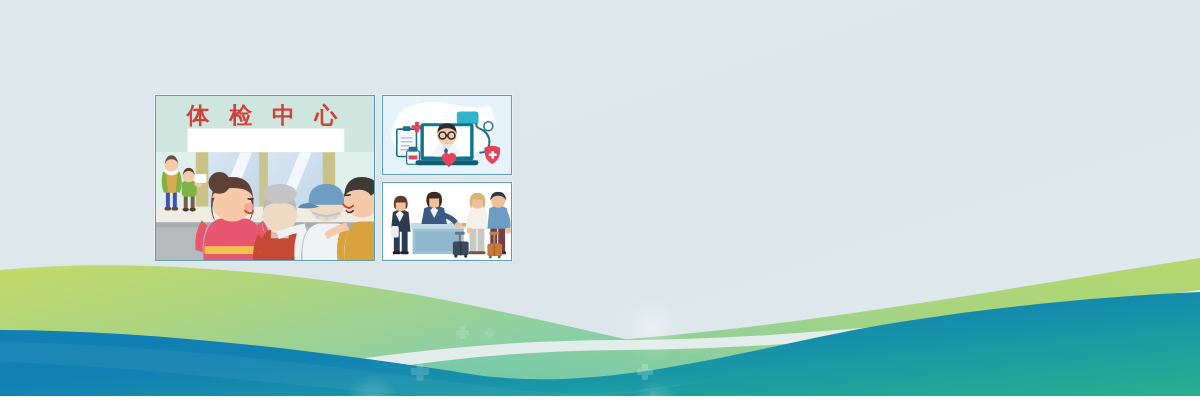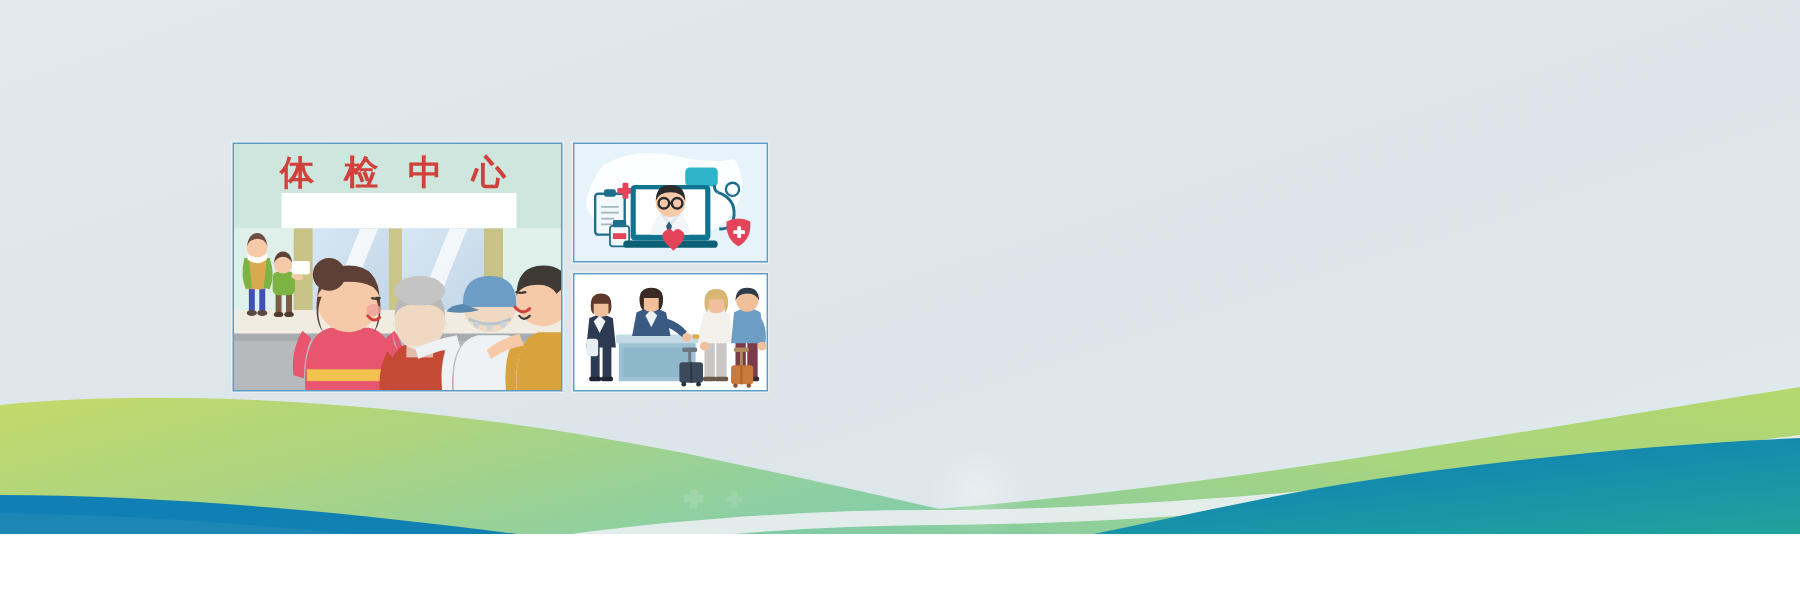--- a/index.html
+++ b/index.html
@@ -4,21 +4,21 @@
 <title>Health Check Banner</title>
 <style>
   * { margin:0; padding:0; box-sizing:border-box; }
   html, body {
     width:1200px; height:406px;
     font-family:"Liberation Sans", sans-serif;
     overflow:hidden;
   }
   #stage {
     position:relative;
-    width:1200px; height:356px;
+    width:1200px; height:396px;
     background:linear-gradient(170deg,#dfe9ec 0%,#dde7eb 45%,#e0eaed 100%);
     overflow:hidden;
   }
   #bg-waves { position:absolute; inset:0; width:1200px; height:406px; }
 
   
   #card-deck {
     position:absolute;
     left:155px; top:95px;
     display:flex;

